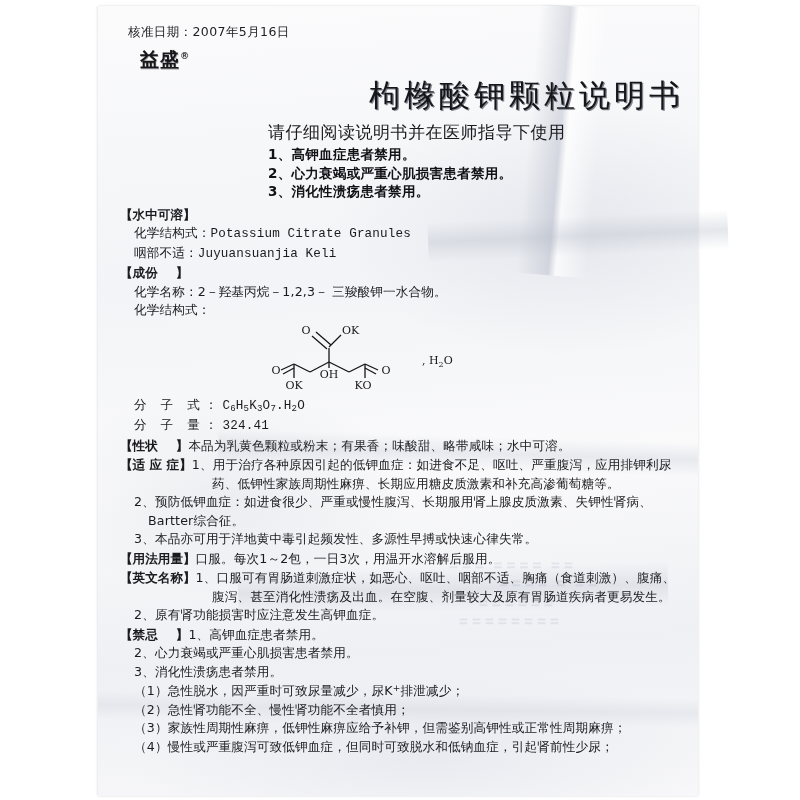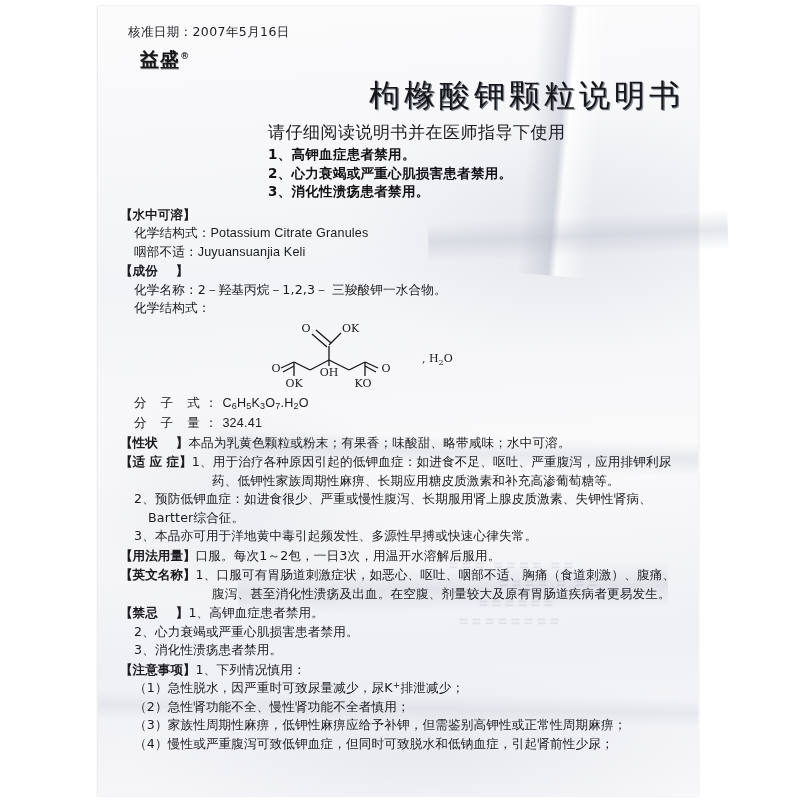--- a/index.html
+++ b/index.html
@@ -133,21 +133,21 @@
     padding-left: 28px;
     text-indent: -14px;
   }
 
   .sec-head {
     font-weight: bold;
     letter-spacing: 0px;
   }
   .sec-head .spaced-wide { letter-spacing: 18px; }
 
-  .mono { font-family: Liberation Sans, sans-serif; }
+  .mono { font-family: Liberation Mono, monospace; }
 
   sub { font-size: 0.72em; vertical-align: -0.25em; }
   sup { font-size: 0.72em; vertical-align: 0.42em; }
 
   
   #chem-structure {
     margin: 2px 0 2px 0;
     padding-left: 150px;
     height: 72px;
   }
@@ -283,34 +283,32 @@
       <div class="section">
         <div class="body-line">
           <span class="sec-head">【用法用量】</span><span>口服。每次1～2包，一日3次，用温开水溶解后服用。</span>
         </div>
       </div>
 
       <div class="section">
         <div class="body-line hang" style="text-indent:-92px; padding-left:92px;">
           <span class="sec-head">【英文名称】</span><span>1、口服可有胃肠道刺激症状，如恶心、呕吐、咽部不适、胸痛（食道刺激）、腹痛、腹泻、甚至消化性溃疡及出血。在空腹、剂量较大及原有胃肠道疾病者更易发生。</span>
         </div>
+        <div class="body-line hang">2、原有肾功能损害时应注意发生高钾血症。</div>
       </div>
 
       <div class="section">
         <div class="body-line">
           <span class="sec-head"><span>【禁</span><span class="spaced-wide">忌</span><span>】</span></span><span>1、高钾血症患者禁用。</span>
         </div>
         <div class="body-line hang">2、心力衰竭或严重心肌损害患者禁用。</div>
         <div class="body-line hang">3、消化性溃疡患者禁用。</div>
       </div>
 
       <div class="section">
-        <div class="body-line">
-          <span class="sec-head">【注意事项】</span><span>1、下列情况慎用：</span>
-        </div>
 
         <div class="body-line hang">
           <span>（1）急性脱水，因严重时可致尿量减少，尿K</span><sup>+</sup><span>排泄减少；</span>
         </div>
         <div class="body-line hang">（2）急性肾功能不全、慢性肾功能不全者慎用；</div>
         <div class="body-line hang">（3）家族性周期性麻痹，低钾性麻痹应给予补钾，但需鉴别高钾性或正常性周期麻痹；</div>
         <div class="body-line hang">（4）慢性或严重腹泻可致低钾血症，但同时可致脱水和低钠血症，引起肾前性少尿；</div>
 
       </div>
 

